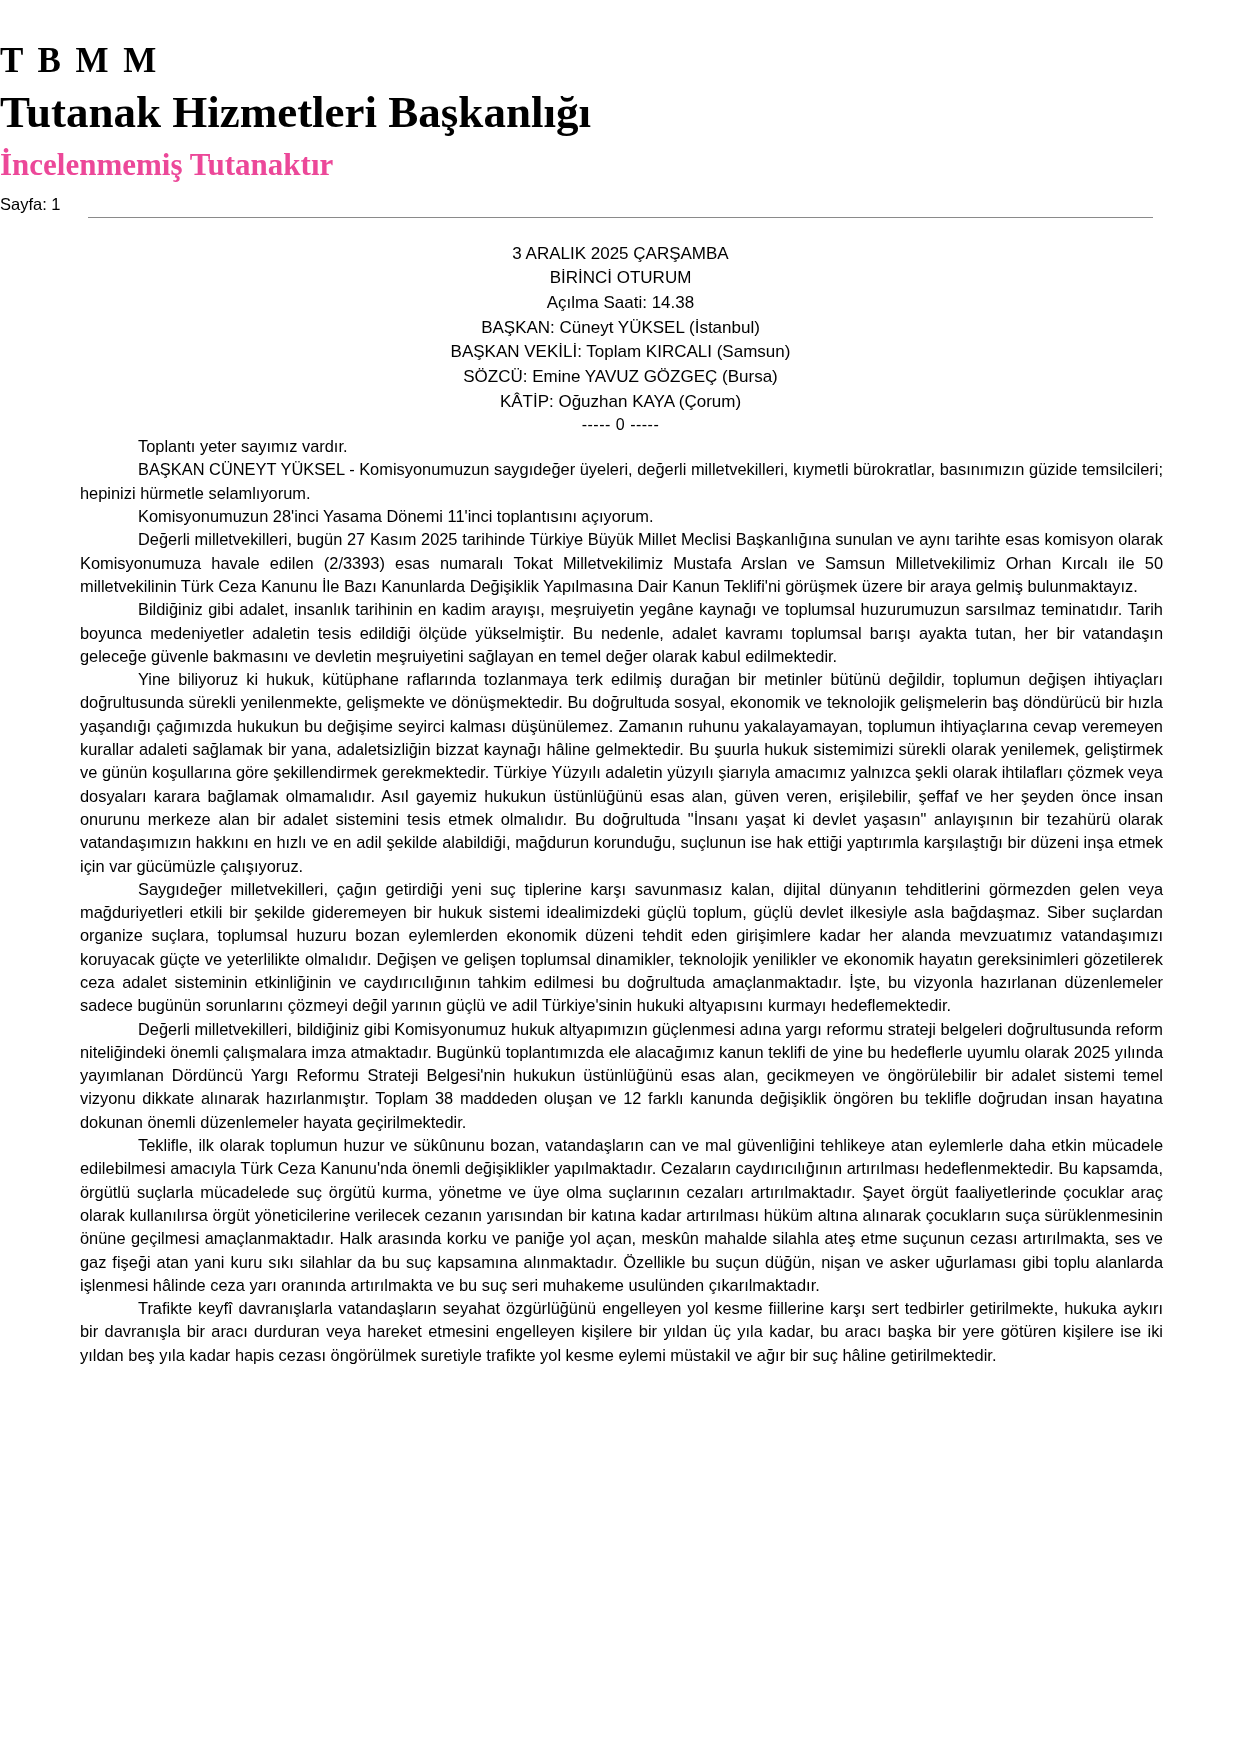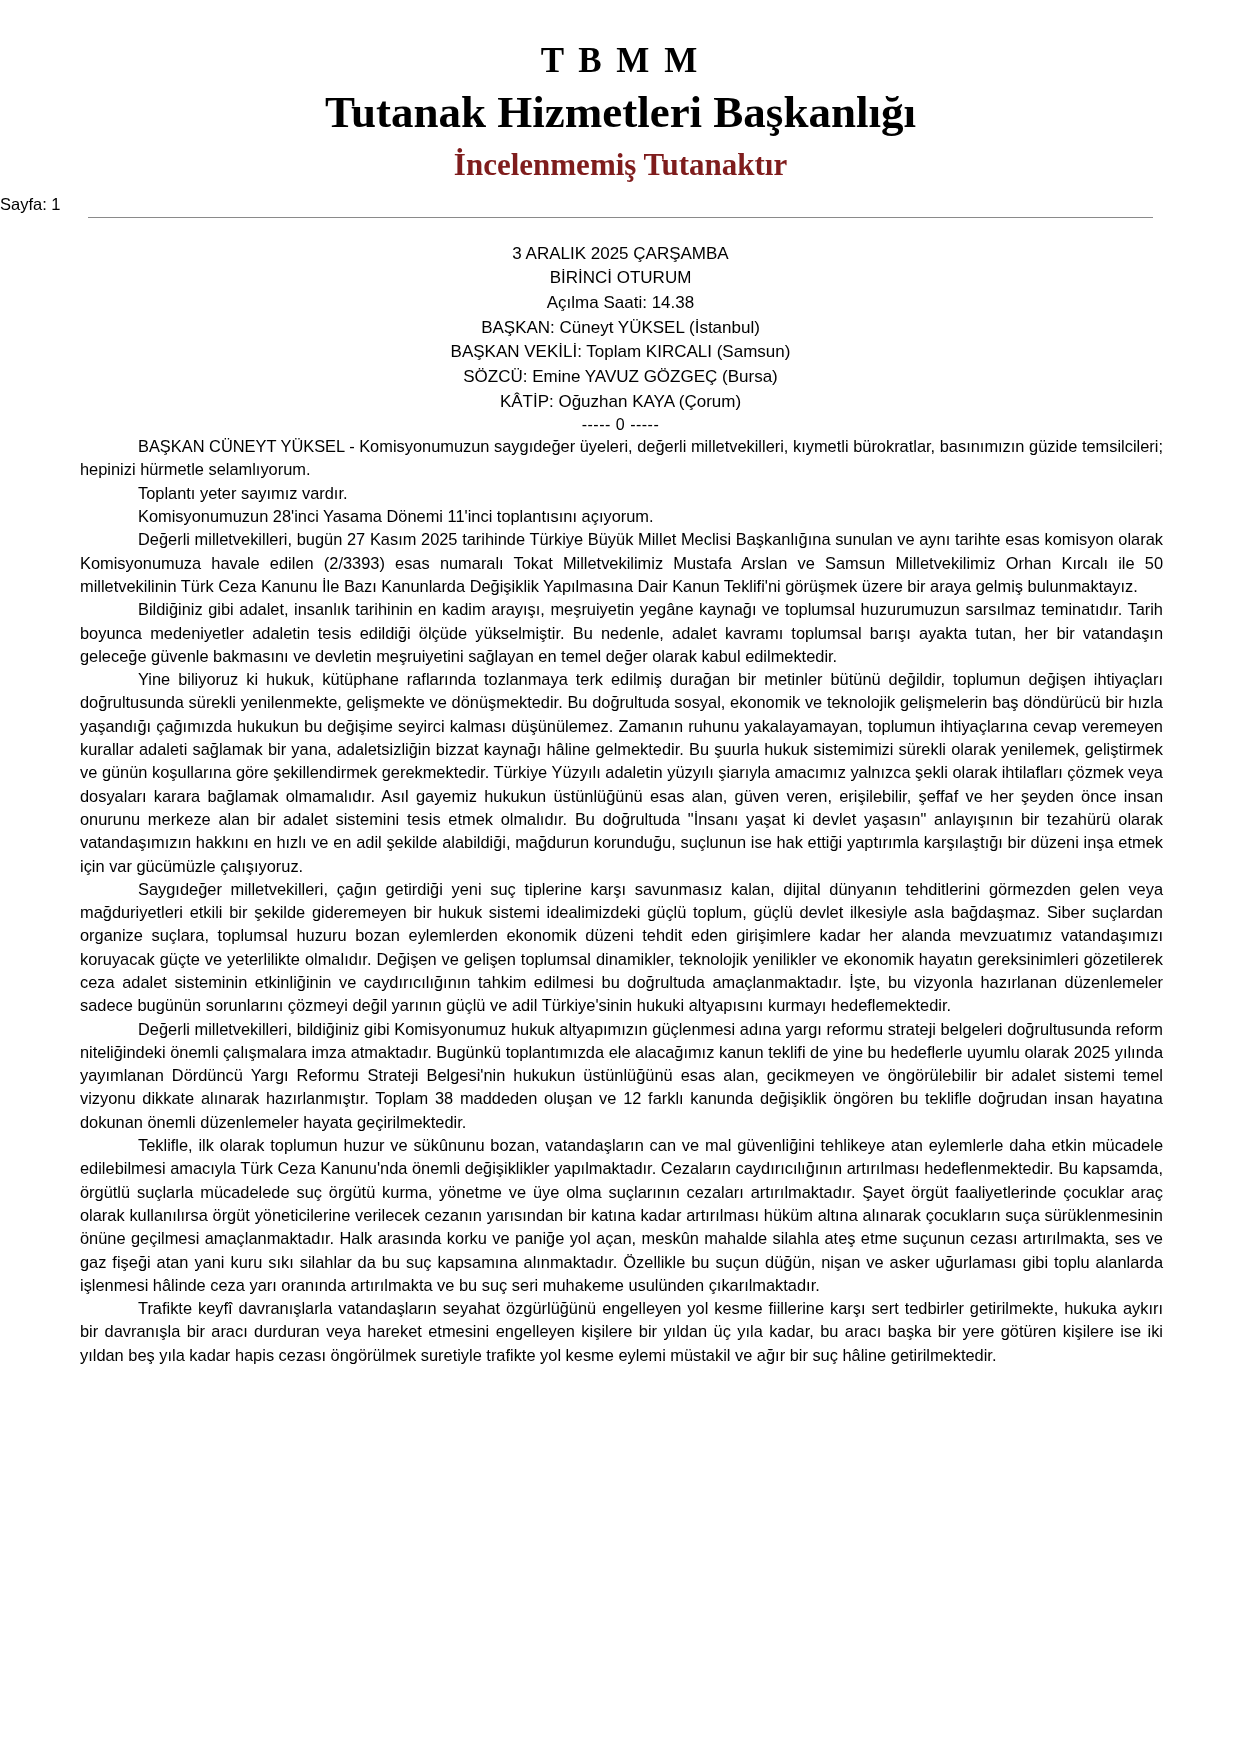--- a/index.html
+++ b/index.html
@@ -21,21 +21,21 @@
     width: 1241px;
     height: 1754px;
     box-sizing: border-box;
     padding: 0;
     position: relative;
   }
 
   
   .masthead {
     padding-top: 40px;
-    text-align: center;
+    text-align: left;
     font-family: "Liberation Serif", serif;
   }
   .masthead-line1 {
     font-size: 35px;
     font-weight: bold;
     letter-spacing: 3px;
     line-height: 1.22;
   }
   .masthead-line2 {
     font-size: 45px;
@@ -100,21 +100,21 @@
   }
 </style>
 </head>
 <body>
 
 <div class="page">
 
   <div class="masthead">
     <div class="masthead-line1">T B M M</div>
     <div class="masthead-line2">Tutanak Hizmetleri Başkanlığı</div>
-    <div class="masthead-line3" style="color: #7f1d1d;">İncelenmemiş Tutanaktır</div>
+    <div class="masthead-line3" style="color: #ec4899;">İncelenmemiş Tutanaktır</div>
   </div>
 
   <div class="page-number-row">
     <span>Sayfa: 1</span>
   </div>
 
   <div class="header-rule"></div>
 
   <div class="session-block">
     <div class="line">3 ARALIK 2025 ÇARŞAMBA</div>
@@ -122,22 +122,22 @@
     <div class="line">Açılma Saati: 14.38</div>
     <div class="line">BAŞKAN: Cüneyt YÜKSEL (İstanbul)</div>
     <div class="line">BAŞKAN VEKİLİ: Toplam KIRCALI (Samsun)</div>
     <div class="line">SÖZCÜ: Emine YAVUZ GÖZGEÇ (Bursa)</div>
     <div class="line">KÂTİP: Oğuzhan KAYA (Çorum)</div>
   </div>
 
   <div class="divider-mark">----- 0 -----</div>
 
   <div class="body-text">
+      <p>Toplantı yeter sayımız vardır.</p>
       <p>BAŞKAN CÜNEYT YÜKSEL - Komisyonumuzun saygıdeğer üyeleri, değerli milletvekilleri, kıymetli bürokratlar, basınımızın güzide temsilcileri; hepinizi hürmetle selamlıyorum.</p>
-      <p>Toplantı yeter sayımız vardır.</p>
       <p>Komisyonumuzun 28'inci Yasama Dönemi 11'inci toplantısını açıyorum.</p>
       <p>Değerli milletvekilleri, bugün 27 Kasım 2025 tarihinde Türkiye Büyük Millet Meclisi Başkanlığına sunulan ve aynı tarihte esas komisyon olarak Komisyonumuza havale edilen (2/3393) esas numaralı Tokat Milletvekilimiz Mustafa Arslan ve Samsun Milletvekilimiz Orhan Kırcalı ile 50 milletvekilinin Türk Ceza Kanunu İle Bazı Kanunlarda Değişiklik Yapılmasına Dair Kanun Teklifi'ni görüşmek üzere bir araya gelmiş bulunmaktayız.</p>
       <p>Bildiğiniz gibi adalet, insanlık tarihinin en kadim arayışı, meşruiyetin yegâne kaynağı ve toplumsal huzurumuzun sarsılmaz teminatıdır. Tarih boyunca medeniyetler adaletin tesis edildiği ölçüde yükselmiştir. Bu nedenle, adalet kavramı toplumsal barışı ayakta tutan, her bir vatandaşın geleceğe güvenle bakmasını ve devletin meşruiyetini sağlayan en temel değer olarak kabul edilmektedir.</p>
       <p>Yine biliyoruz ki hukuk, kütüphane raflarında tozlanmaya terk edilmiş durağan bir metinler bütünü değildir, toplumun değişen ihtiyaçları doğrultusunda sürekli yenilenmekte, gelişmekte ve dönüşmektedir. Bu doğrultuda sosyal, ekonomik ve teknolojik gelişmelerin baş döndürücü bir hızla yaşandığı çağımızda hukukun bu değişime seyirci kalması düşünülemez. Zamanın ruhunu yakalayamayan, toplumun ihtiyaçlarına cevap veremeyen kurallar adaleti sağlamak bir yana, adaletsizliğin bizzat kaynağı hâline gelmektedir. Bu şuurla hukuk sistemimizi sürekli olarak yenilemek, geliştirmek ve günün koşullarına göre şekillendirmek gerekmektedir. Türkiye Yüzyılı adaletin yüzyılı şiarıyla amacımız yalnızca şekli olarak ihtilafları çözmek veya dosyaları karara bağlamak olmamalıdır. Asıl gayemiz hukukun üstünlüğünü esas alan, güven veren, erişilebilir, şeffaf ve her şeyden önce insan onurunu merkeze alan bir adalet sistemini tesis etmek olmalıdır. Bu doğrultuda "İnsanı yaşat ki devlet yaşasın" anlayışının bir tezahürü olarak vatandaşımızın hakkını en hızlı ve en adil şekilde alabildiği, mağdurun korunduğu, suçlunun ise hak ettiği yaptırımla karşılaştığı bir düzeni inşa etmek için var gücümüzle çalışıyoruz.</p>
       <p>Saygıdeğer milletvekilleri, çağın getirdiği yeni suç tiplerine karşı savunmasız kalan, dijital dünyanın tehditlerini görmezden gelen veya mağduriyetleri etkili bir şekilde gideremeyen bir hukuk sistemi idealimizdeki güçlü toplum, güçlü devlet ilkesiyle asla bağdaşmaz. Siber suçlardan organize suçlara, toplumsal huzuru bozan eylemlerden ekonomik düzeni tehdit eden girişimlere kadar her alanda mevzuatımız vatandaşımızı koruyacak güçte ve yeterlilikte olmalıdır. Değişen ve gelişen toplumsal dinamikler, teknolojik yenilikler ve ekonomik hayatın gereksinimleri gözetilerek ceza adalet sisteminin etkinliğinin ve caydırıcılığının tahkim edilmesi bu doğrultuda amaçlanmaktadır. İşte, bu vizyonla hazırlanan düzenlemeler sadece bugünün sorunlarını çözmeyi değil yarının güçlü ve adil Türkiye'sinin hukuki altyapısını kurmayı hedeflemektedir.</p>
       <p>Değerli milletvekilleri, bildiğiniz gibi Komisyonumuz hukuk altyapımızın güçlenmesi adına yargı reformu strateji belgeleri doğrultusunda reform niteliğindeki önemli çalışmalara imza atmaktadır. Bugünkü toplantımızda ele alacağımız kanun teklifi de yine bu hedeflerle uyumlu olarak 2025 yılında yayımlanan Dördüncü Yargı Reformu Strateji Belgesi'nin hukukun üstünlüğünü esas alan, gecikmeyen ve öngörülebilir bir adalet sistemi temel vizyonu dikkate alınarak hazırlanmıştır. Toplam 38 maddeden oluşan ve 12 farklı kanunda değişiklik öngören bu teklifle doğrudan insan hayatına dokunan önemli düzenlemeler hayata geçirilmektedir.</p>
       <p>Teklifle, ilk olarak toplumun huzur ve sükûnunu bozan, vatandaşların can ve mal güvenliğini tehlikeye atan eylemlerle daha etkin mücadele edilebilmesi amacıyla Türk Ceza Kanunu'nda önemli değişiklikler yapılmaktadır. Cezaların caydırıcılığının artırılması hedeflenmektedir. Bu kapsamda, örgütlü suçlarla mücadelede suç örgütü kurma, yönetme ve üye olma suçlarının cezaları artırılmaktadır. Şayet örgüt faaliyetlerinde çocuklar araç olarak kullanılırsa örgüt yöneticilerine verilecek cezanın yarısından bir katına kadar artırılması hüküm altına alınarak çocukların suça sürüklenmesinin önüne geçilmesi amaçlanmaktadır. Halk arasında korku ve paniğe yol açan, meskûn mahalde silahla ateş etme suçunun cezası artırılmakta, ses ve gaz fişeği atan yani kuru sıkı silahlar da bu suç kapsamına alınmaktadır. Özellikle bu suçun düğün, nişan ve asker uğurlaması gibi toplu alanlarda işlenmesi hâlinde ceza yarı oranında artırılmakta ve bu suç seri muhakeme usulünden çıkarılmaktadır.</p>
       <p>Trafikte keyfî davranışlarla vatandaşların seyahat özgürlüğünü engelleyen yol kesme fiillerine karşı sert tedbirler getirilmekte, hukuka aykırı bir davranışla bir aracı durduran veya hareket etmesini engelleyen kişilere bir yıldan üç yıla kadar, bu aracı başka bir yere götüren kişilere ise iki yıldan beş yıla kadar hapis cezası öngörülmek suretiyle trafikte yol kesme eylemi müstakil ve ağır bir suç hâline getirilmektedir.</p>
     </div>
 

